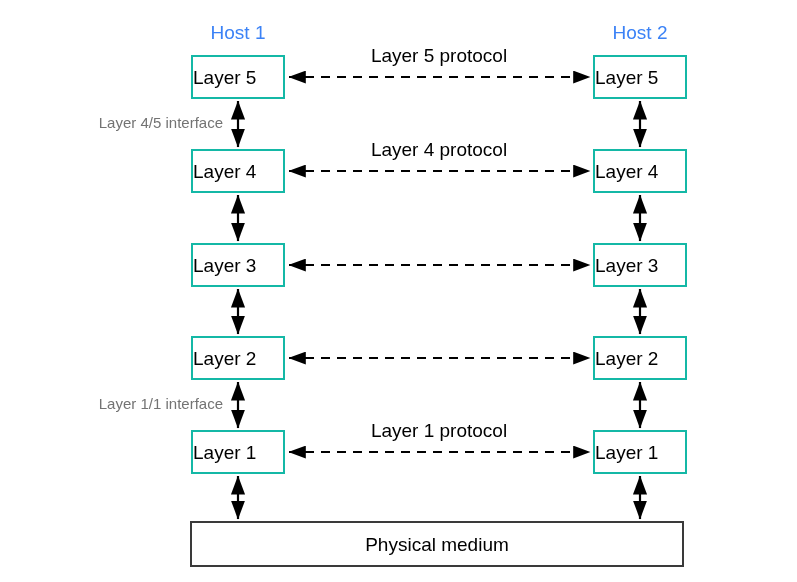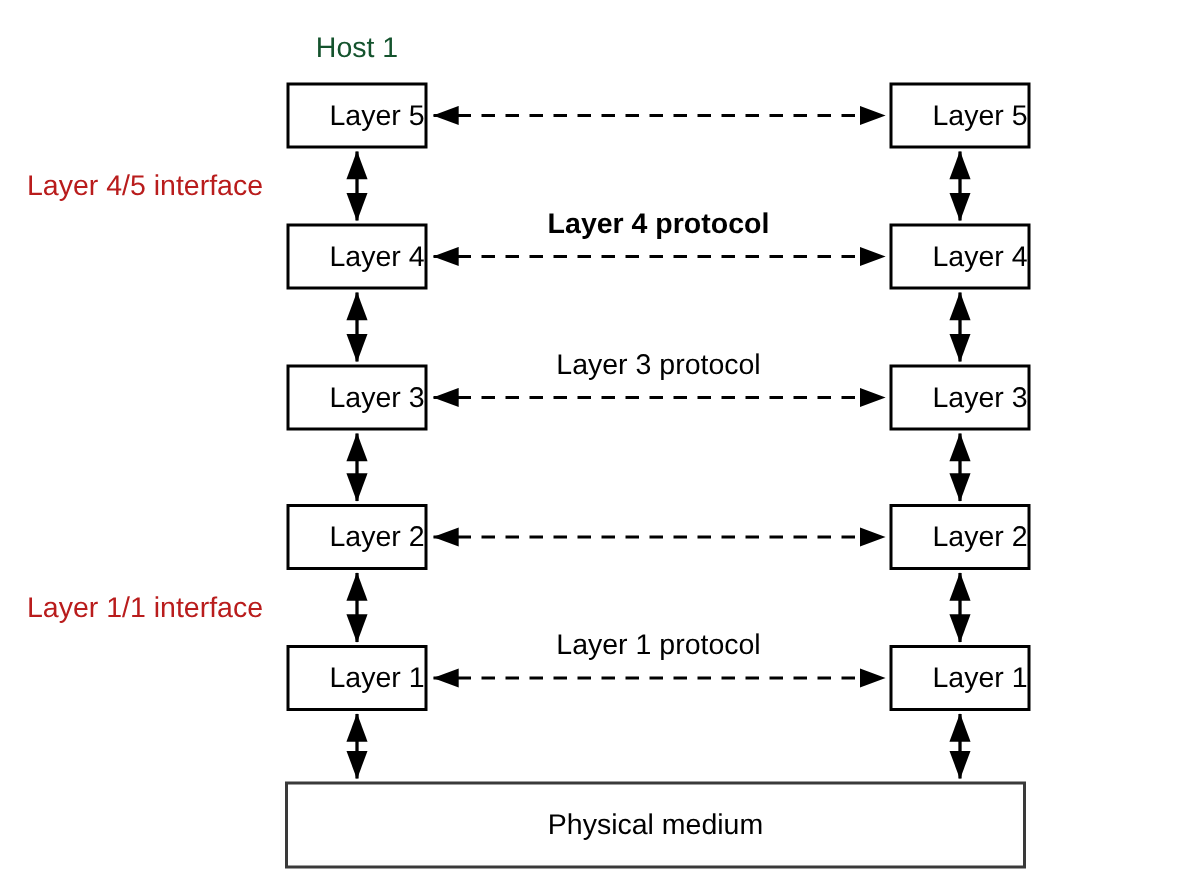--- a/index.html
+++ b/index.html
@@ -19,32 +19,32 @@
   #diagram {
     position: absolute;
     left: 0;
     top: 0;
     width: 797px;
     height: 582px;
   }
   .host-label {
     position: absolute;
     font-size: 19px;
-    color: #14532d;
+    color: #3b82f6;
     text-align: center;
     white-space: nowrap;
   }
   .layer-box {
     position: absolute;
     box-sizing: border-box;
     background: #ffffff;
-    border: 2px solid #000000;
+    border: 2px solid #14b8a6;
     display: flex;
     align-items: center;
-    justify-content: flex-end;
+    justify-content: flex-start;
   }
   .layer-box-text {
     font-size: 19px;
     color: #000000;
     white-space: nowrap;
     line-height: 1;
   }
   .medium-box {
     position: absolute;
     box-sizing: border-box;
@@ -62,22 +62,23 @@
   }
   .protocol-label {
     position: absolute;
     font-size: 19px;
     color: #000000;
     text-align: center;
     white-space: nowrap;
   }
   .interface-label {
     position: absolute;
-    font-size: 19px;
-    color: #b91c1c;
+    font-size: 15px;
+    color: #737373;
+    text-align: right;
     white-space: nowrap;
   }
 </style>
 </head>
 <body>
 
 <div id="canvas">
 
   <svg id="diagram" viewBox="0 0 797 582" xmlns="http://www.w3.org/2000/svg">
     <defs>
@@ -114,20 +115,21 @@
     <g stroke="#000000" stroke-width="2.2" fill="none">
       <line x1="640" y1="101" x2="640" y2="147" marker-start="url(#vArrowStart)" marker-end="url(#vArrowEnd)"></line>
       <line x1="640" y1="195" x2="640" y2="241" marker-start="url(#vArrowStart)" marker-end="url(#vArrowEnd)"></line>
       <line x1="640" y1="289" x2="640" y2="334" marker-start="url(#vArrowStart)" marker-end="url(#vArrowEnd)"></line>
       <line x1="640" y1="382" x2="640" y2="428" marker-start="url(#vArrowStart)" marker-end="url(#vArrowEnd)"></line>
       <line x1="640" y1="476" x2="640" y2="519" marker-start="url(#vArrowStart)" marker-end="url(#vArrowEnd)"></line>
     </g>
   </svg>
 
   <div class="host-label" style="left:191px; top:22px; width:94px;">Host 1</div>
+  <div class="host-label" style="left:593px; top:22px; width:94px;">Host 2</div>
 
   <div class="layer-box" style="left:191px; top:55px; width:94px; height:44px;">
     <span class="layer-box-text">Layer 5</span>
   </div>
   <div class="layer-box" style="left:191px; top:149px; width:94px; height:44px;">
     <span class="layer-box-text">Layer 4</span>
   </div>
   <div class="layer-box" style="left:191px; top:243px; width:94px; height:44px;">
     <span class="layer-box-text">Layer 3</span>
   </div>
@@ -147,24 +149,24 @@
   <div class="layer-box" style="left:593px; top:243px; width:94px; height:44px;">
     <span class="layer-box-text">Layer 3</span>
   </div>
   <div class="layer-box" style="left:593px; top:336px; width:94px; height:44px;">
     <span class="layer-box-text">Layer 2</span>
   </div>
   <div class="layer-box" style="left:593px; top:430px; width:94px; height:44px;">
     <span class="layer-box-text">Layer 1</span>
   </div>
 
-  <div class="protocol-label" style="left:290px; top:139px; width:298px;font-weight:bold;">Layer 4 protocol</div>
-  <div class="protocol-label" style="left:290px; top:233px; width:298px;">Layer 3 protocol</div>
+  <div class="protocol-label" style="left:290px; top:45px; width:298px;">Layer 5 protocol</div>
+  <div class="protocol-label" style="left:290px; top:139px; width:298px;">Layer 4 protocol</div>
   <div class="protocol-label" style="left:290px; top:420px; width:298px;">Layer 1 protocol</div>
 
   <div class="interface-label" style="left:18px; top:114px; width:205px;">Layer 4/5 interface</div>
   <div class="interface-label" style="left:18px; top:395px; width:205px;">Layer 1/1 interface</div>
 
-  <div class="medium-box" style="left:190px; top:521px; width:494px; height:58px;">
+  <div class="medium-box" style="left:190px; top:521px; width:494px; height:46px;">
     <span class="medium-text">Physical medium</span>
   </div>
 
 </div>
 
 </body></html>

